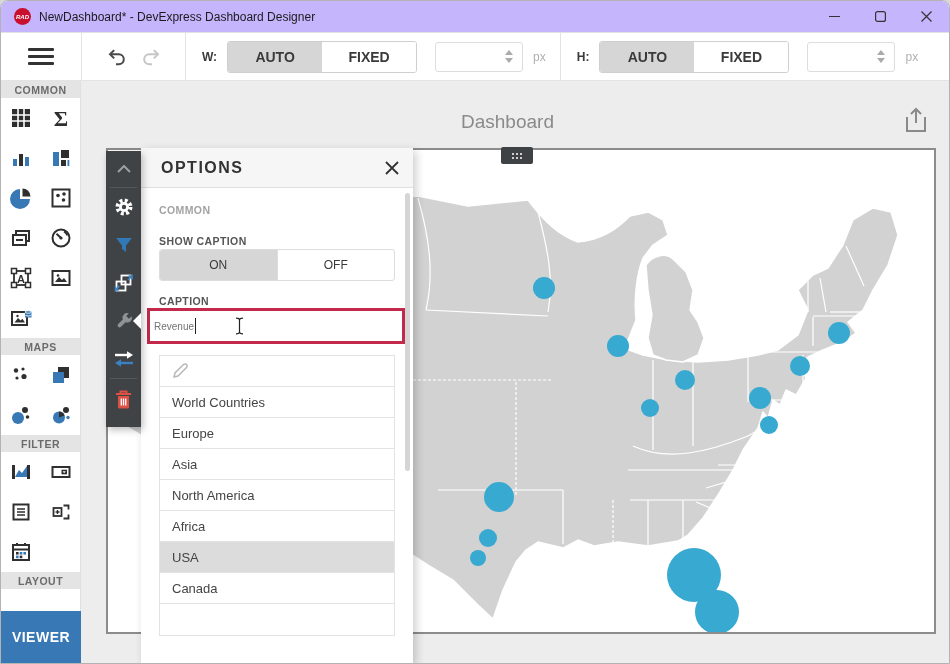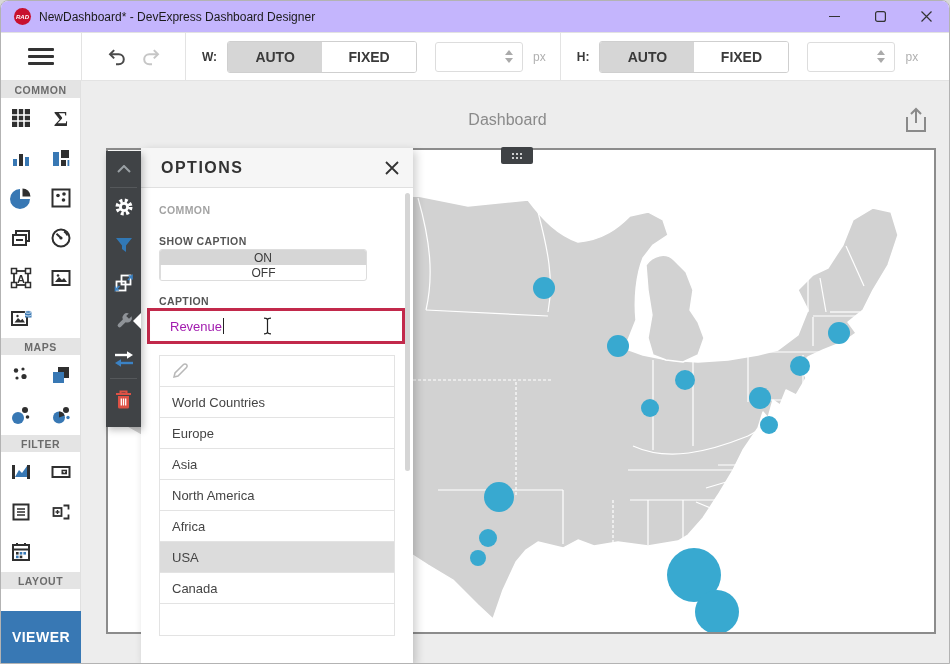--- a/index.html
+++ b/index.html
@@ -40,21 +40,21 @@
            border-right:1px solid #e0e0e0;box-sizing:border-box;}
   .side-header{height:17px;background:#e4e4e4;color:#6b6b6b;font-size:10.5px;font-weight:bold;
                letter-spacing:.5px;display:flex;align-items:center;justify-content:center;}
   .icon-grid{display:grid;grid-template-columns:40px 40px;justify-items:center;align-items:center;}
   .icon-cell{width:36px;height:40px;display:flex;align-items:center;justify-content:center;cursor:pointer;}
   .viewer-btn{position:absolute;left:0;bottom:0;width:80px;height:52px;background:#3878b4;color:#fff;
               font-size:14px;font-weight:bold;letter-spacing:.5px;display:flex;align-items:center;
               justify-content:center;cursor:pointer;}
   
   .canvas{position:absolute;left:80px;top:80px;right:0;bottom:0;background:#ededed;}
-  .dash-title{position:absolute;left:0;right:15px;top:30px;text-align:center;font-size:16px;color:#8a8a8a;}
+  .dash-title{position:absolute;left:0;right:15px;top:30px;text-align:center;font-size:19px;color:#8a8a8a;}
   .share-icon{position:absolute;right:20px;top:26px;}
   
   .widget{position:absolute;left:105px;top:147px;width:830px;height:486px;background:#fff;
           border:2px solid #8c8c8c;box-sizing:border-box;}
   .drag-tab{position:absolute;left:500px;top:146px;width:32px;height:17px;background:#3f4245;
             border-radius:2px;display:flex;align-items:center;justify-content:center;z-index:6;}
   .drag-dots{display:grid;grid-template-columns:repeat(3,4px);grid-template-rows:repeat(2,4px);}
   .drag-dots i{width:2px;height:2px;background:#fff;border-radius:50%;margin:1px;}
   
   .wtoolbar{position:absolute;left:105px;top:150px;width:35px;height:276px;background:#404346;
@@ -66,27 +66,27 @@
   
   .panel{position:absolute;left:140px;top:147px;width:272px;bottom:0;background:#fff;
          box-shadow:3px 3px 9px rgba(0,0,0,.2);z-index:7;box-sizing:border-box;}
   .panel-header{position:absolute;left:0;top:0;right:0;height:39px;background:#f6f6f6;
                 border-bottom:1px solid #e0e0e0;display:flex;align-items:center;}
   .panel-title{font-size:16px;font-weight:bold;letter-spacing:1.5px;color:#333;margin-left:20px;}
   .panel-close{margin-left:auto;margin-right:14px;cursor:pointer;display:flex;}
   .p-label{position:absolute;left:18px;font-size:10.5px;font-weight:bold;letter-spacing:.4px;}
   .muted{color:#a3a3a3;}
   .dark{color:#555;}
-  .toggle{position:absolute;left:18px;top:101px;width:208px;height:32px;border:1px solid #ddd;
-          border-radius:3px;display:flex;overflow:hidden;box-sizing:border-box;flex-direction:column;}
+  .toggle{position:absolute;left:18px;top:101px;width:236px;height:32px;border:1px solid #ddd;
+          border-radius:3px;display:flex;overflow:hidden;box-sizing:border-box;}
   .toggle .half{flex:1;display:flex;align-items:center;justify-content:center;font-size:12px;color:#3a3a3a;}
   .toggle .half.sel{background:#d6d6d6;}
   .caption-input{position:absolute;left:6px;top:160px;width:258px;height:36px;border:3px solid #c2294b;
                  background:#fff;box-sizing:border-box;display:flex;align-items:center;cursor:text;}
-  .caption-text{font-size:13px;color:#a21caf;margin-left:20px;}
+  .caption-text{font-size:10px;color:#737373;margin-left:4px;}
   .caret{width:1px;height:16px;background:#222;margin-left:1px;}
   .ibeam{margin-left:38px;display:flex;}
   .attr-list{position:absolute;left:18px;top:207px;width:236px;border:1px solid #e3e3e3;
              border-bottom:none;box-sizing:border-box;}
   .attr-item{height:31px;display:flex;align-items:center;font-size:13px;color:#444;
              border-bottom:1px solid #e3e3e3;padding-left:12px;cursor:pointer;box-sizing:border-box;}
   .attr-item.selected{background:#dcdcdc;}
   .attr-item .pencil{display:flex;}
   .panel-scroll{position:absolute;right:3px;top:45px;width:5px;height:278px;background:#d5d5d5;border-radius:3px;}
   .partial-row{height:31px;border-bottom:1px solid #e3e3e3;}

